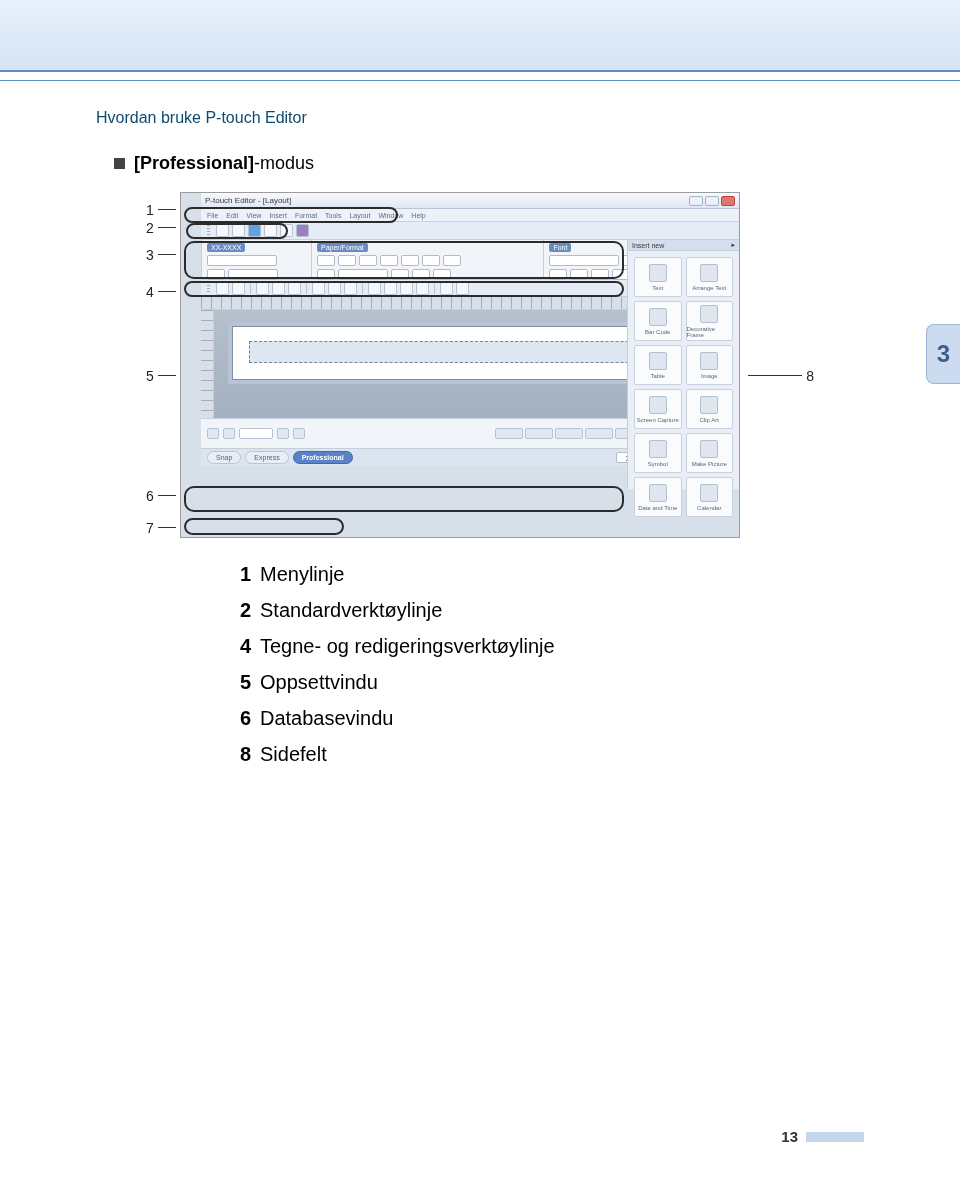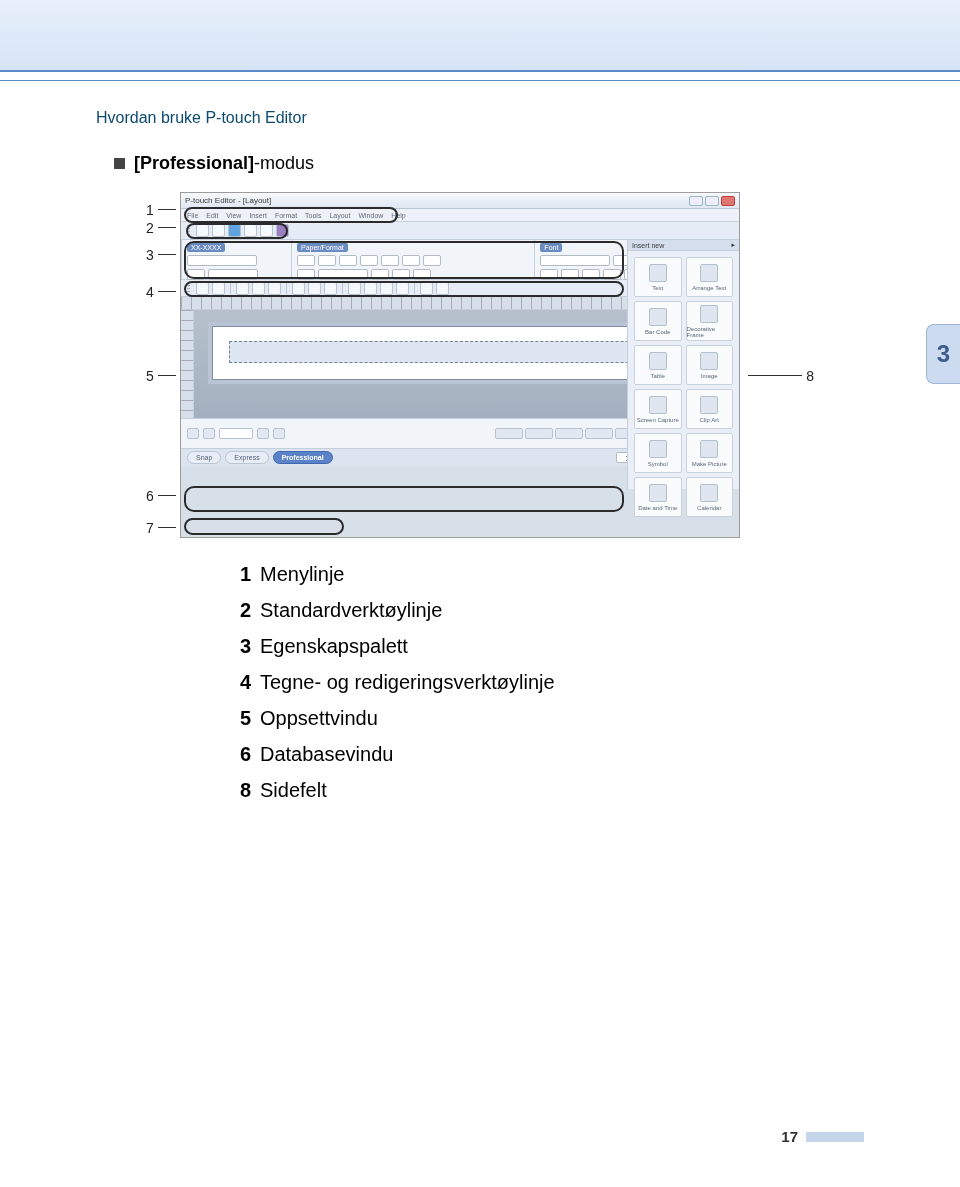--- a/index.html
+++ b/index.html
@@ -24,21 +24,21 @@
 
 .lbl-left, .lbl-right { position:absolute; font-size:14px; color:#222; }
 .lbl-left { left:-14px; text-align:right; }
 .lbl-right { right:-14px; }
 
 
 .line { position:absolute; background:#333; }
 .line-h { height:1px; }
 
 
-.shot { position:relative; width:560px; height:346px; margin-left:20px; border:1px solid #9c9c9c; background:#d7dfe9; font-size:8px; color:#3a3a3a; }
+.shot { position:relative; width:560px; height:346px; margin-left:20px; border:1px solid #9c9c9c; background:#d7dfe9; font-size:8px; color:#3a3a3a;padding-left:20px; }
 
 
 .titlebar { height:16px; background:linear-gradient(#f7f9fc,#dfe7f2); border-bottom:1px solid #b8c6d8; display:flex; align-items:center; padding:0 4px; }
 .titlebar .winicons { margin-left:auto; display:flex; gap:2px; }
 .titlebar .winicons span { width:14px; height:10px; background:#eef; border:1px solid #9bb; display:inline-block; border-radius:2px; }
 .titlebar .winicons .close { background:#e07670; border-color:#c04040; }
 
 .menubar { height:13px; background:#eef2f8; border-bottom:1px solid #c9d3e0; padding:0 6px; font-size:7px; display:flex; gap:8px; align-items:center; color:#606b7b; }
 .menubar span { white-space:nowrap; }
 
@@ -346,26 +346,25 @@
       <div class="callout" style="top:48px; left:3px; width:440px; height:38px"></div>
       <div class="callout" style="top:88px; left:3px; width:440px; height:16px"></div>
       <div class="callout" style="top:293px; left:3px; width:440px; height:26px"></div>
       <div class="callout" style="top:325px; left:3px; width:160px; height:17px"></div>
     </div>
   </div>
 
   <div class="legend" id="legend">
       <div><span class="num">1</span><span>Menylinje</span></div>
       <div><span class="num">2</span><span>Standardverktøylinje</span></div>
-      <div><span class="num">3</span><span>Egenskapspalett</span></div>
       <div><span class="num">4</span><span>Tegne- og redigeringsverktøylinje</span></div>
       <div><span class="num">5</span><span>Oppsettvindu</span></div>
       <div><span class="num">6</span><span>Databasevindu</span></div>
       <div><span class="num">8</span><span>Sidefelt</span></div>
     </div>
 </div>
 
 <div class="chapter-tab">3</div>
 
 <div class="footer">
-  <span class="pgnum">17</span>
+  <span class="pgnum">13</span>
   <span class="bar"></span>
 </div>
 
 </body></html>

